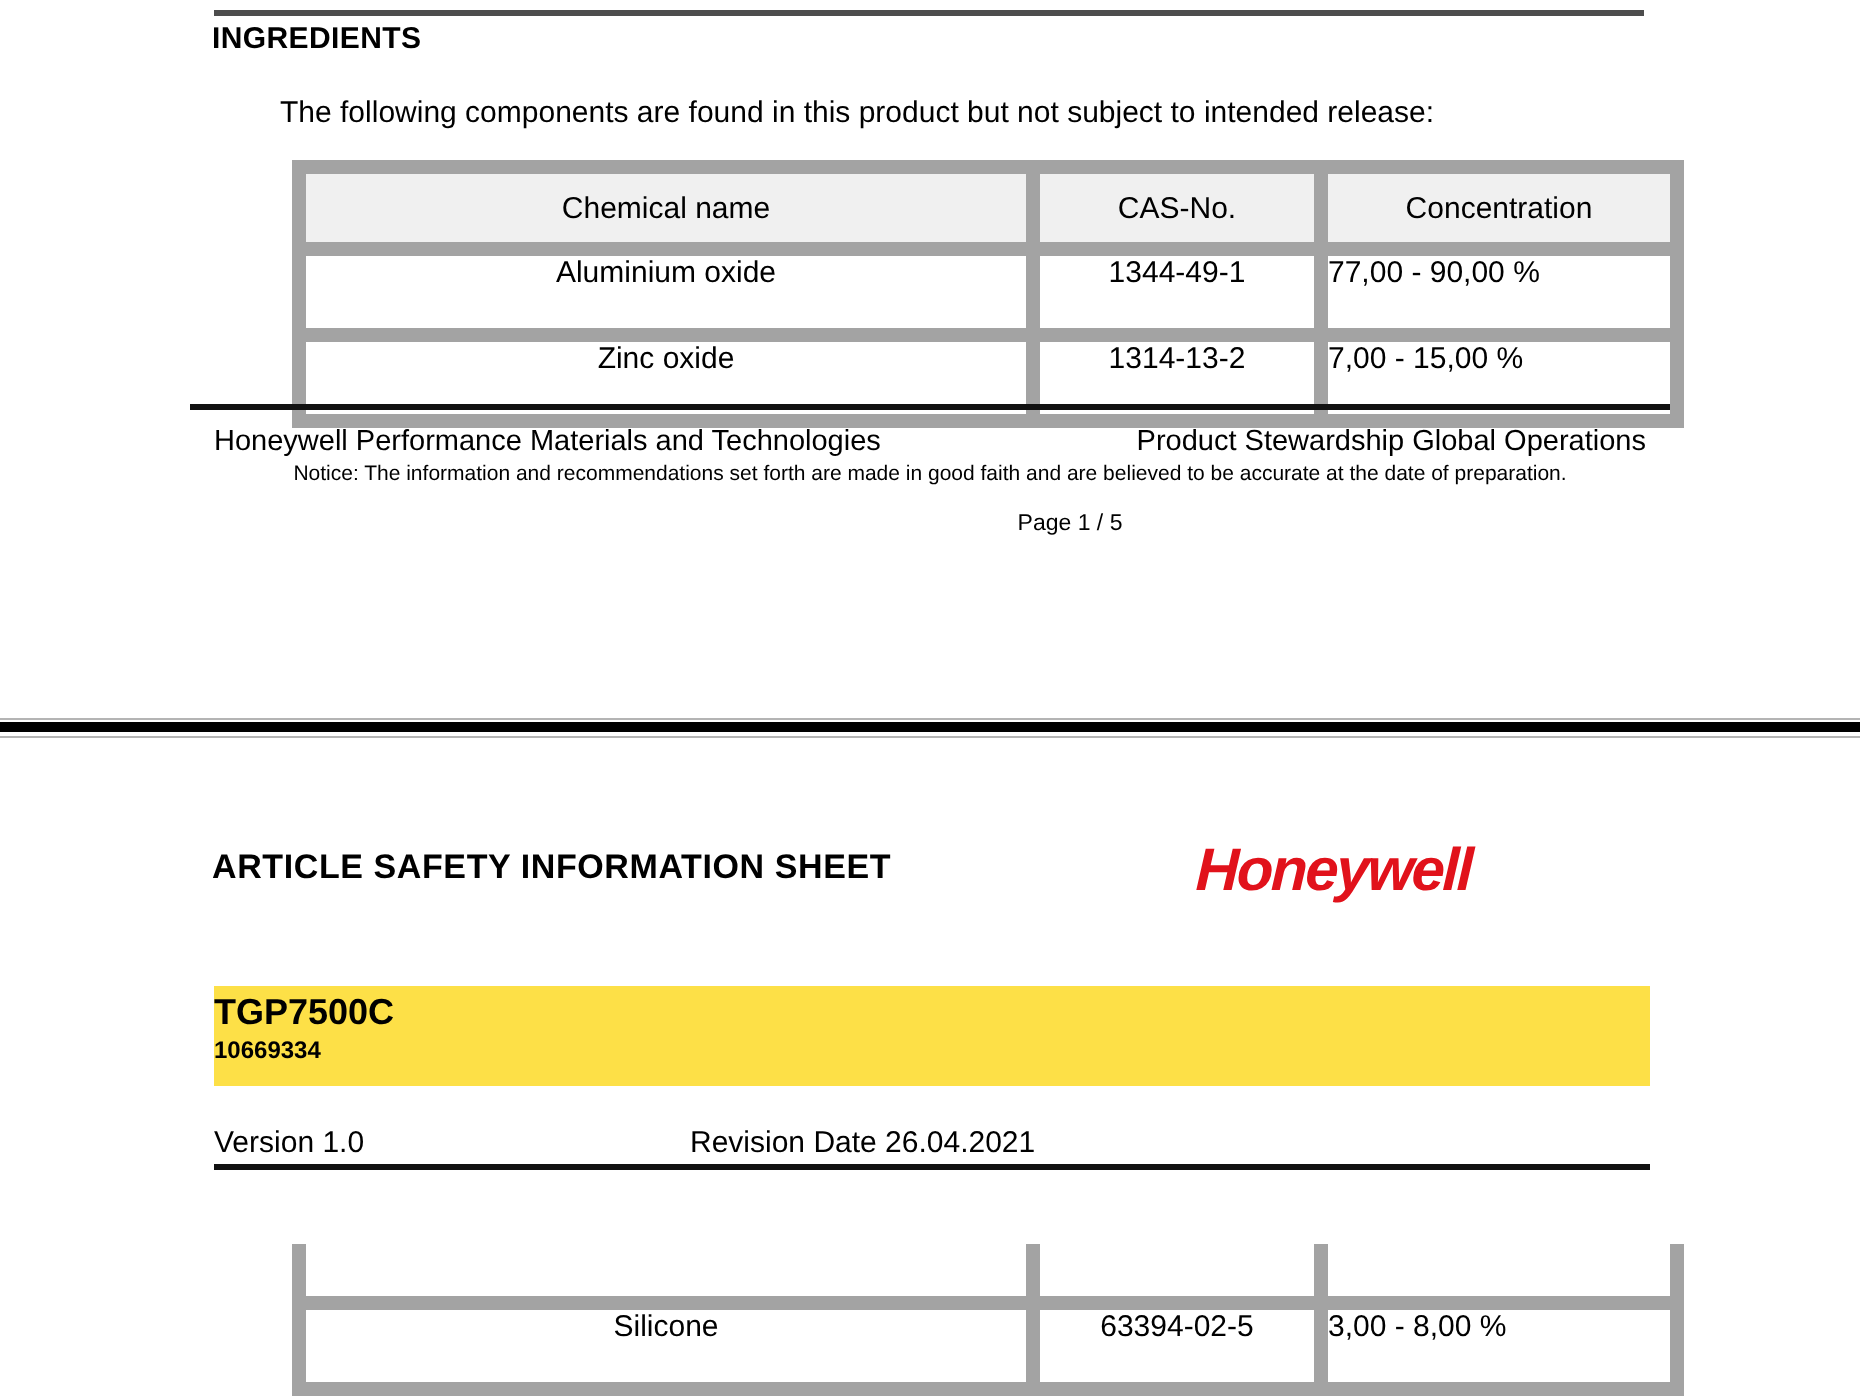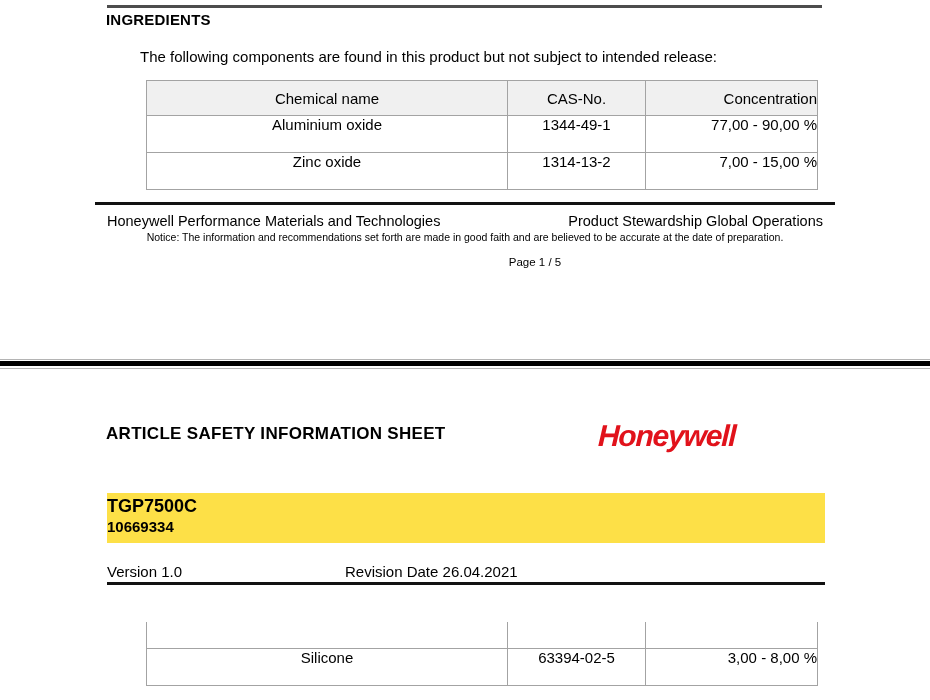--- a/index.html
+++ b/index.html
@@ -77,28 +77,28 @@
     font-size: 15px;
   }
 
   
   .ing-table {
     border-collapse: collapse;
     table-layout: fixed;
     font-size: 15px;
   }
   .ing-table td, .ing-table th {
-    border: 1px solid #a3a3a3;
+    border: 7px solid #a3a3a3;
     padding: 0;
     font-weight: normal;
     vertical-align: top;
   }
   .ing-table .c-name  { width: 360px; }
   .ing-table .c-cas   { width: 137px; }
-  .ing-table .c-conc  { width: 171px; text-align: right; }
+  .ing-table .c-conc  { width: 171px; }
 
   .ing-table thead th {
     background: #f0f0f0;
     height: 34px;
     text-align: center;
     vertical-align: middle;
   }
   .ing-table tbody td {
     height: 36px;
   }
@@ -172,21 +172,21 @@
   }
   .product-band .p-name {
     position: absolute;
     left: 0; top: 3px;
     font-size: 18px;
     font-weight: bold;
   }
   .product-band .p-code {
     position: absolute;
     left: 0; top: 25px;
-    font-size: 15px;
+    font-size: 12px;
     font-weight: bold;
   }
   .version-row {
     left: 107px;
     top: 563px;
     width: 718px;
     font-size: 15px;
   }
   .version-row .v-version {
     position: absolute; left: 0; top: 0;

